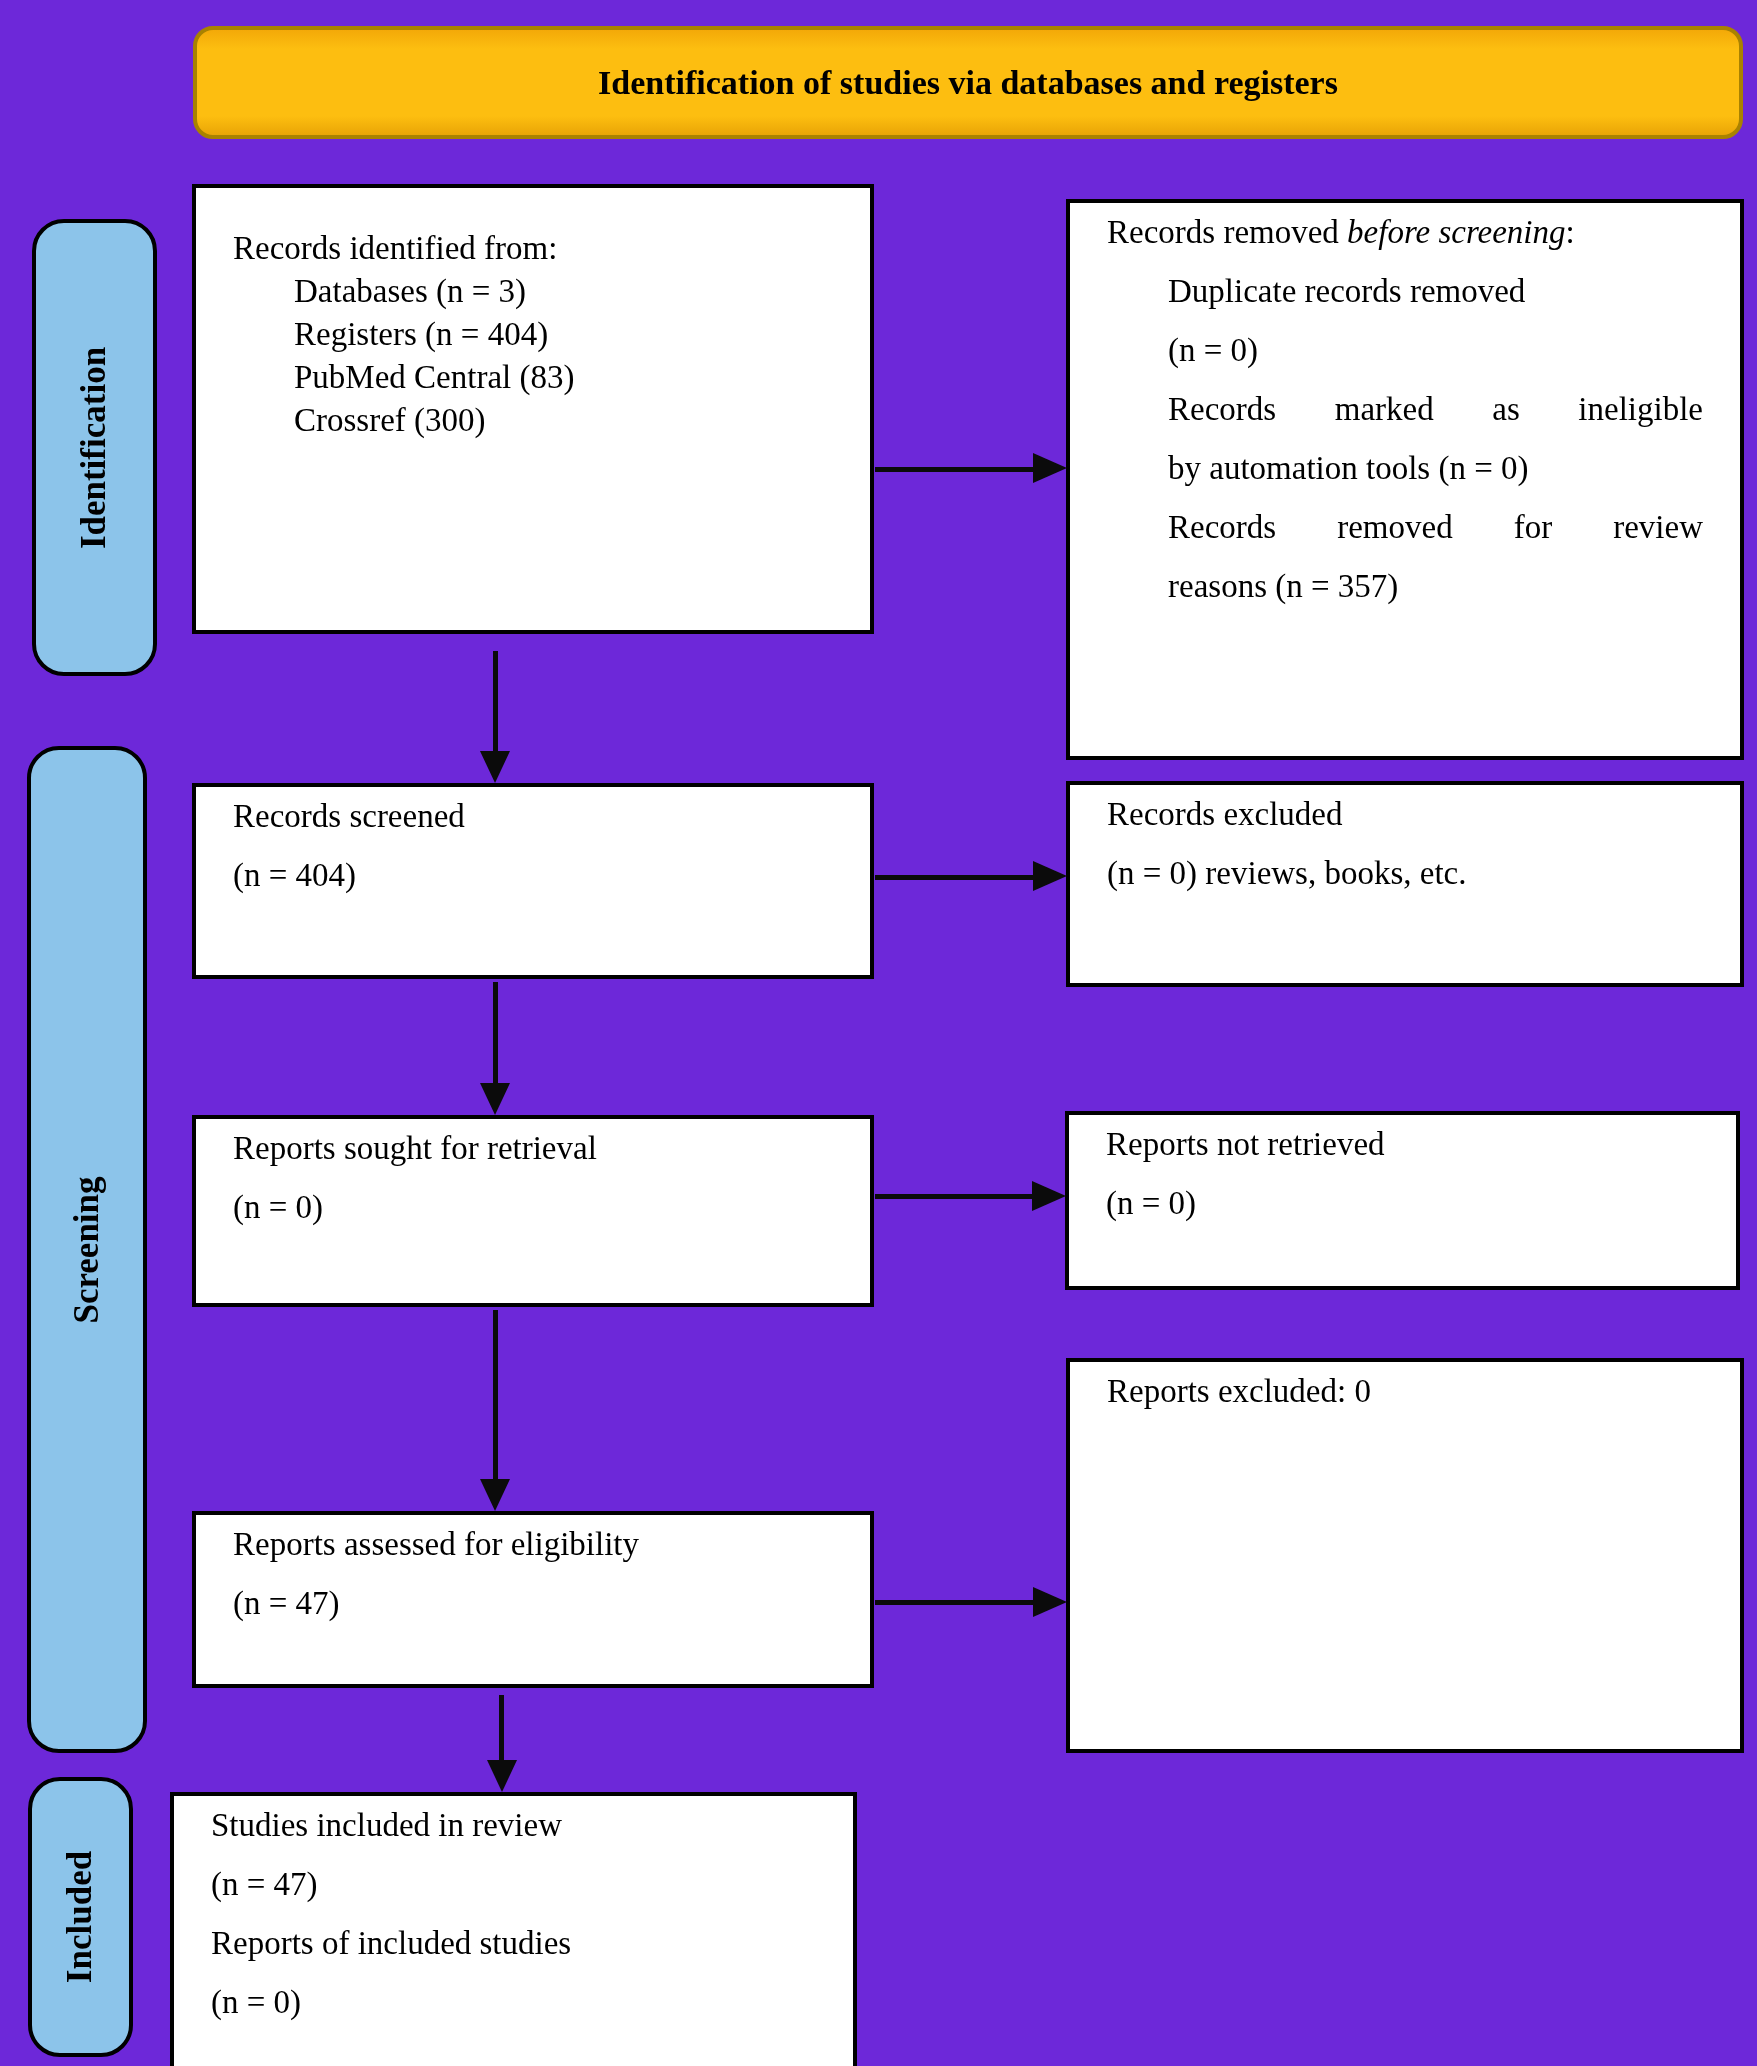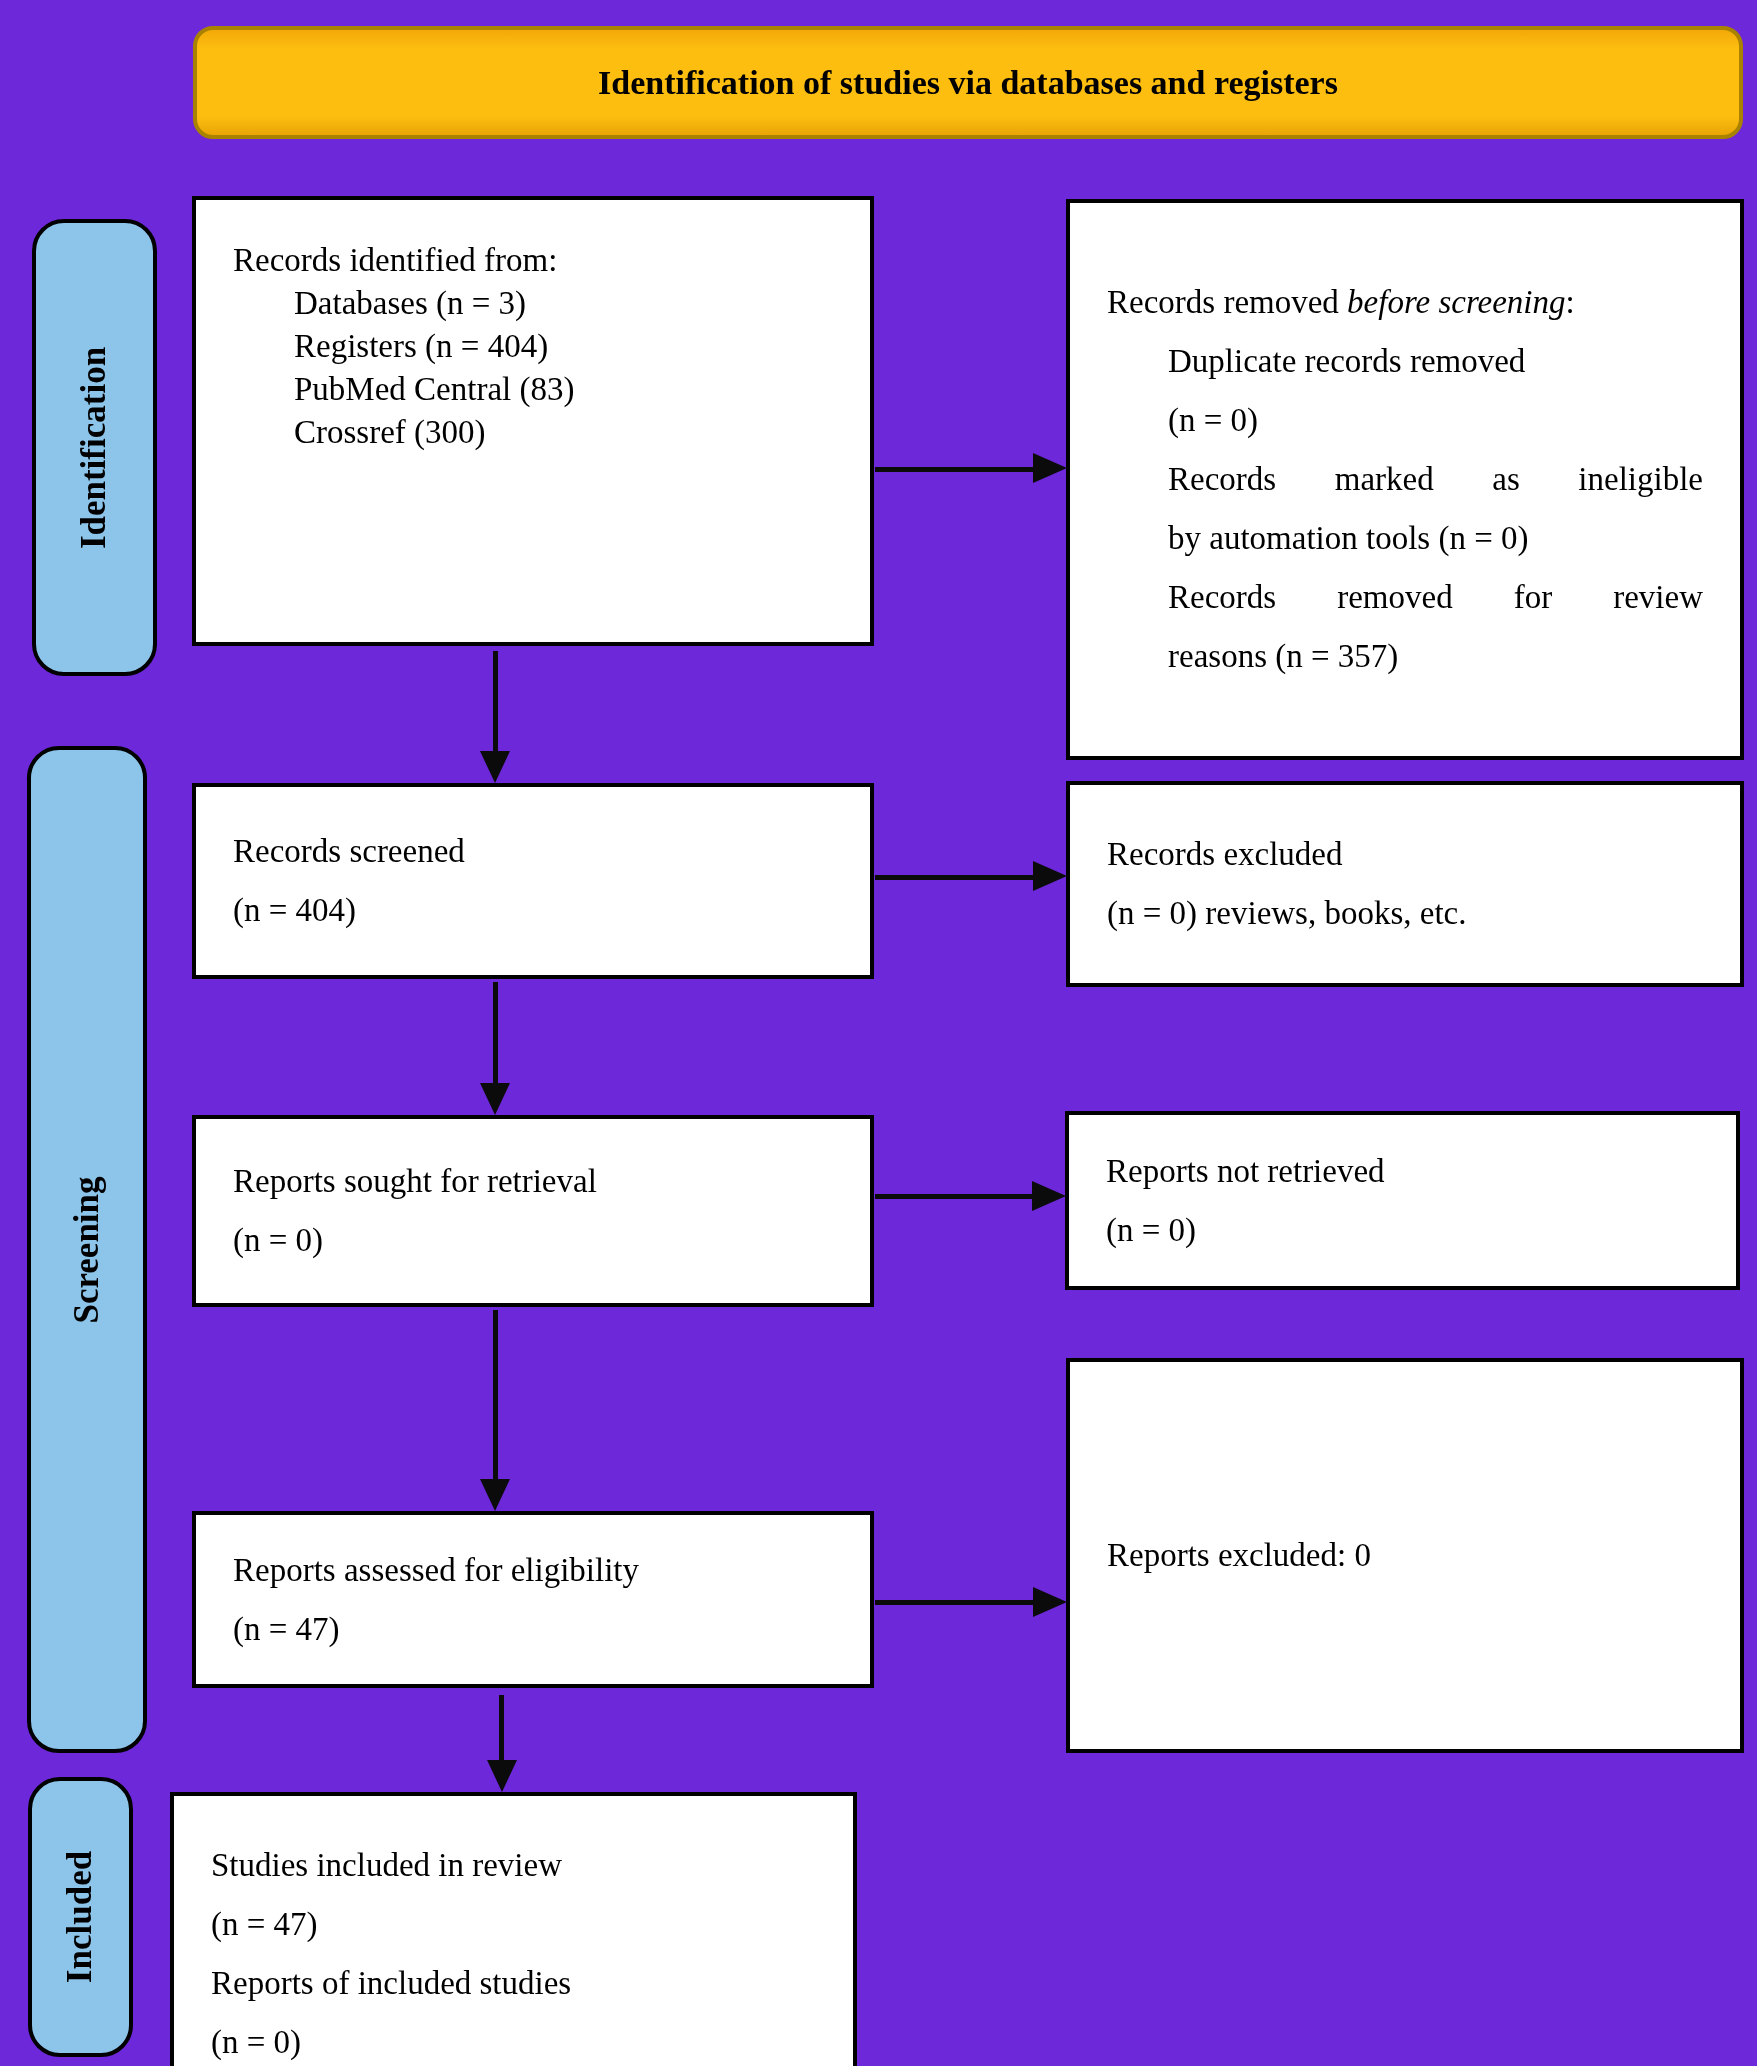--- a/index.html
+++ b/index.html
@@ -38,21 +38,21 @@
     display:flex;align-items:center;justify-content:center;
     font-weight:700;font-size:35px;
   }
   .vtext{transform:rotate(-90deg);white-space:nowrap;}
   
   .node{
     position:absolute;
     background:#fff;
     border:4.7px solid #000;
     box-sizing:border-box;
-    display:flex;flex-direction:column;justify-content:center;
+    display:flex;flex-direction:column;justify-content:flex-start;
     font-size:33px;
     line-height:59px;
     padding:0 37px;
   }
   .node.top-align{justify-content:flex-start;padding-top:39px;}
   .node.tight{line-height:43px;}
   .indent{padding-left:61px;}
   .jl{text-align:justify;text-align-last:justify;}
   .it{font-style:italic;}
   
@@ -77,21 +77,21 @@
   <div class="stage" style="left:32px;top:219px;width:125px;height:457px">
     <span class="vtext">Identification</span>
   </div>
   <div class="stage" style="left:27px;top:746px;width:120px;height:1007px">
     <span class="vtext">Screening</span>
   </div>
   <div class="stage" style="left:28px;top:1777px;width:105px;height:280px">
     <span class="vtext">Included</span>
   </div>
 
-  <div class="node top-align tight" style="left:192px;top:196px;width:682px;height:450px">
+  <div class="node top-align tight" style="left:192px;top:184px;width:682px;height:450px">
     <div>Records identified from:</div>
     <div class="indent">Databases (n = 3)</div>
     <div class="indent">Registers (n = 404)</div>
     <div class="indent">PubMed Central (83)</div>
     <div class="indent">Crossref (300)</div>
   </div>
 
   <div class="node" style="left:1066px;top:199px;width:678px;height:561px">
     <div>
       <span>Records removed </span><span class="it">before screening</span><span>:</span>

